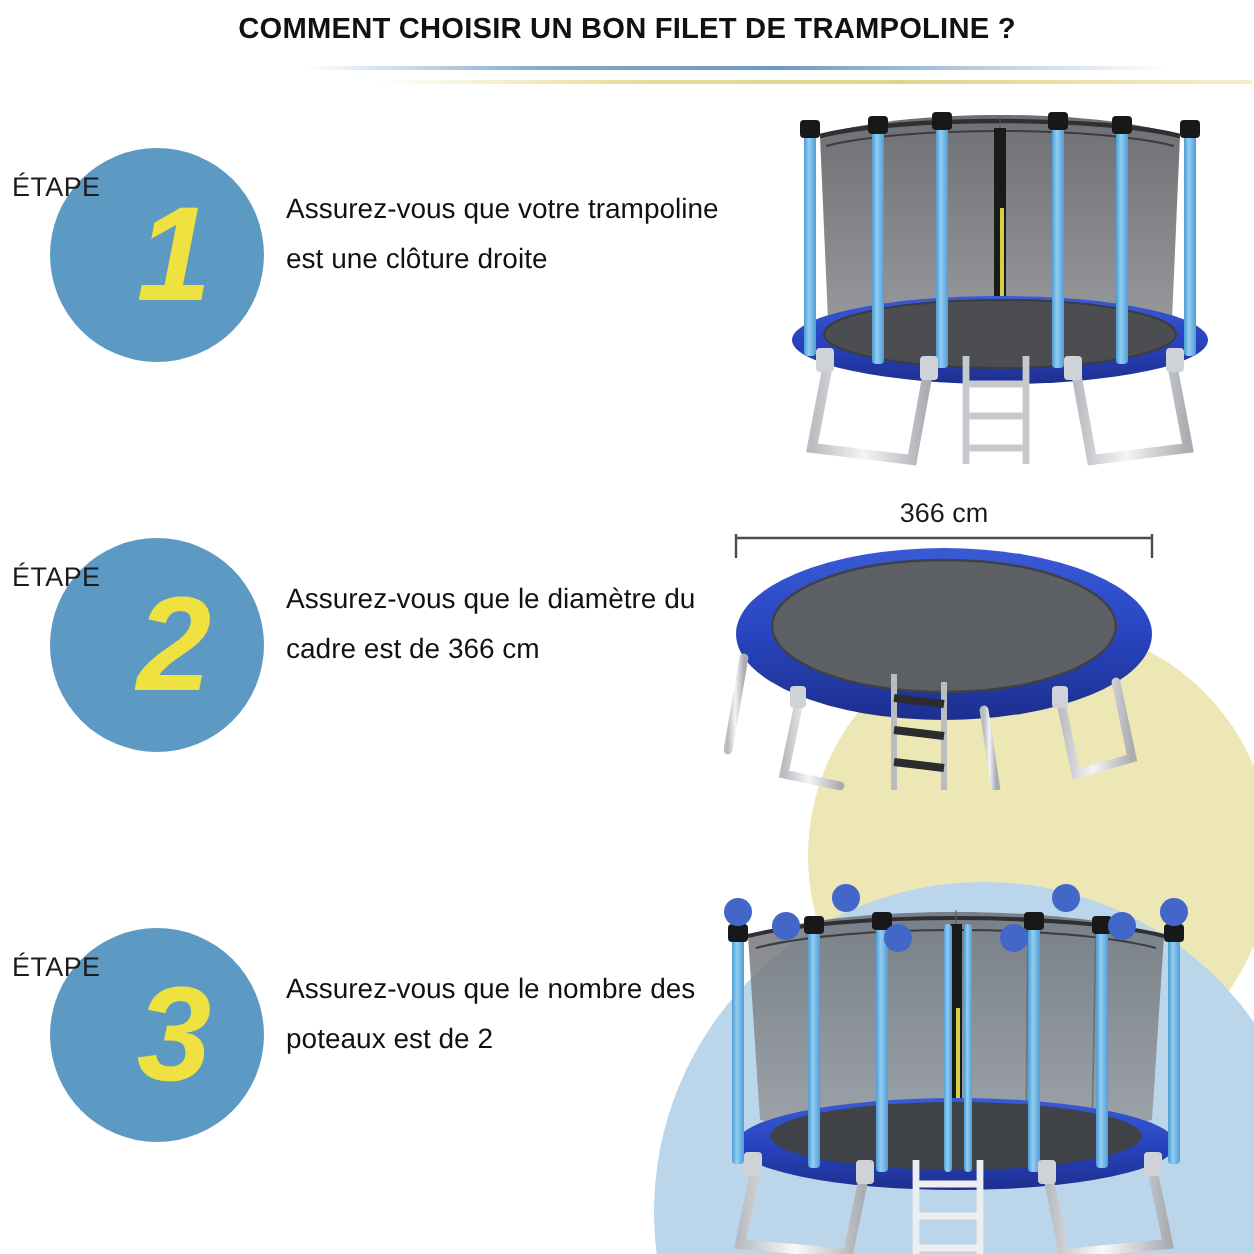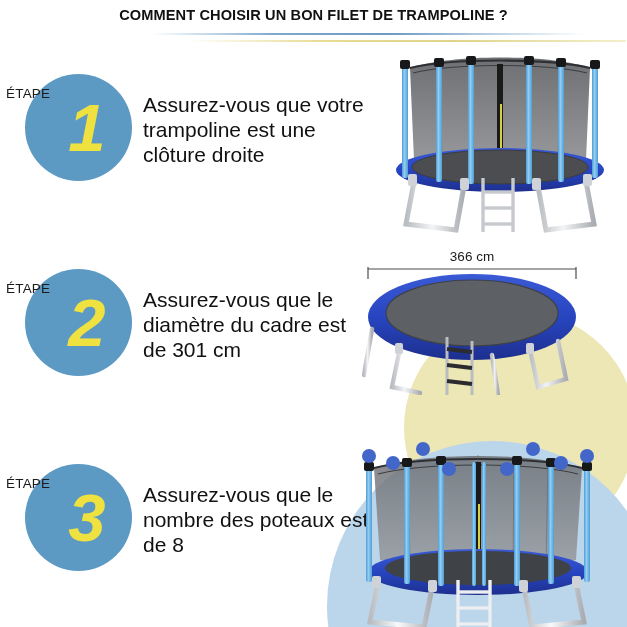--- a/index.html
+++ b/index.html
@@ -59,21 +59,21 @@
     letter-spacing:-1px;
   }
   .badge-label{
     position:absolute;left:6px;top:12px;
     font-size:13.5px;color:#1b1b1b;letter-spacing:.2px;
     white-space:nowrap;
     text-align:right;
   }
   .step-text{
     position:absolute;left:143px;top:18px;width:232px;
-    font-size:21px;line-height:25px;color:#111111;
+    font-size:14px;line-height:25px;color:#111111;
   }
 
   
   .illus{position:absolute;}
   #illus-1{left:380px;top:42px;width:240px;height:196px;}
   #illus-2{left:362px;top:245px;width:262px;height:150px;}
   #illus-3{left:332px;top:432px;width:292px;height:195px;}
   .illus svg{display:block;}
 </style>
 </head>
@@ -179,21 +179,21 @@
         <path d="M103 182 L133 182"></path>
       </g>
     </svg>
   </div>
 
   <div class="step" id="step-2">
     <div class="badge">
       <div class="badge-num">2</div>
     </div>
     <div class="badge-label">ÉTAPE</div>
-    <div class="step-text">Assurez-vous que le diamètre du cadre est de 301 cm</div>
+    <div class="step-text">Assurez-vous que le diamètre du cadre est de 366 cm</div>
   </div>
 
   <div class="illus" id="illus-2">
     <svg width="262" height="150" viewBox="0 0 262 150">
       <defs>
         <linearGradient id="padg2" x1="0" y1="0" x2="0" y2="1">
           <stop offset="0" stop-color="#3a5ad6"></stop>
           <stop offset="0.5" stop-color="#2845C0"></stop>
           <stop offset="1" stop-color="#1d2f8e"></stop>
         </linearGradient>
@@ -236,21 +236,21 @@
         <path d="M85 136 L110 139"></path>
       </g>
     </svg>
   </div>
 
   <div class="step" id="step-3">
     <div class="badge">
       <div class="badge-num">3</div>
     </div>
     <div class="badge-label">ÉTAPE</div>
-    <div class="step-text">Assurez-vous que le nombre des poteaux est de 8</div>
+    <div class="step-text">Assurez-vous que le nombre des poteaux est de 2</div>
   </div>
 
   <div class="illus" id="illus-3">
     <svg width="292" height="195" viewBox="0 0 292 195">
       <defs>
         <linearGradient id="netg3" x1="0" y1="0" x2="0" y2="1">
           <stop offset="0" stop-color="#6a6c70"></stop>
           <stop offset="1" stop-color="#97999c"></stop>
         </linearGradient>
         <linearGradient id="poleg3" x1="0" y1="0" x2="1" y2="0">

